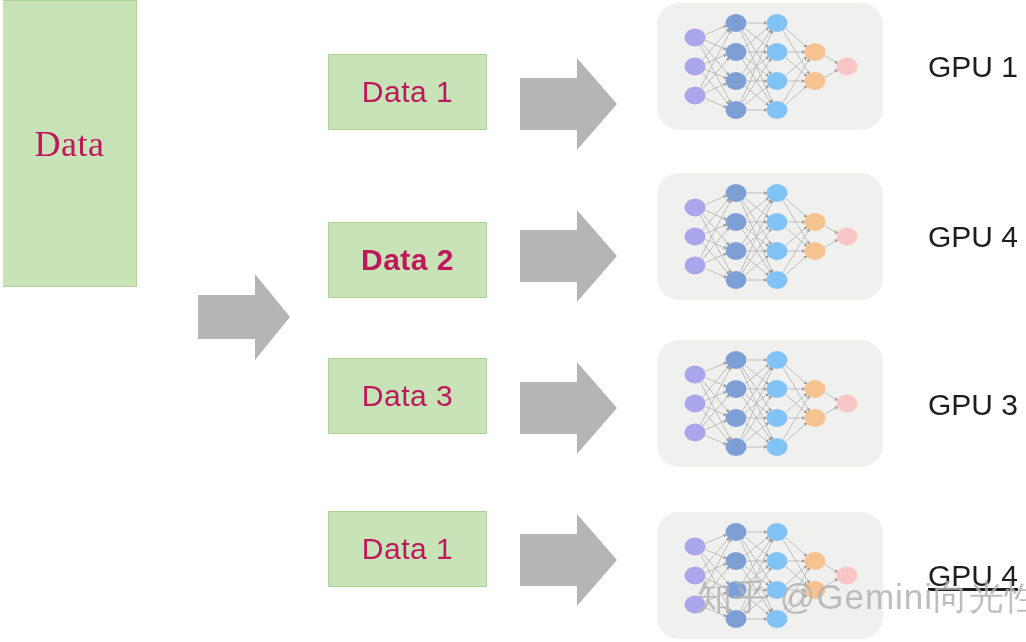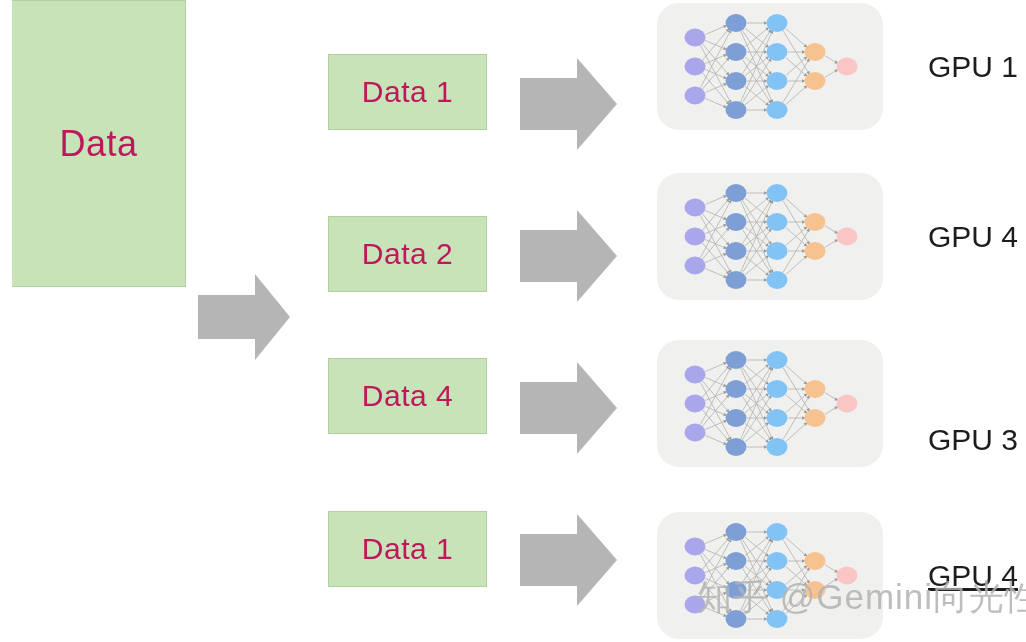--- a/index.html
+++ b/index.html
@@ -11,21 +11,21 @@
     font-family:"Liberation Sans","DejaVu Sans",sans-serif;
     color:var(--text,#212121);
   }
   .green-box{
     position:absolute;
     background:var(--green,#c9e3b8);
     border:1.5px solid var(--green-border,#aed39a);
     box-sizing:border-box;
     display:flex;align-items:center;justify-content:center;
   }
-  .source-box{left:12px;top:175;width:174px;height:287px;border-left:none;}
+  .source-box{left:3px;top:175;width:134px;height:287px;border-left:none;font-family:Liberation Serif, serif;}
   .source-box .lbl{font-size:36px;}
   .shard-box{left:328px;width:159px;height:76px;}
   .shard-box .lbl{font-size:30px;}
   .lbl{color:#be185d;letter-spacing:.5px;}
   .arrow{position:absolute;color:var(--arrow,#b5b5b5);}
   .center-arrow{left:198px;top:274px;}
   .row-arrow{left:520px;}
   .nn-card{
     position:absolute;left:657px;width:226px;height:127px;
     background:var(--card-bg,#f0f0ee);
@@ -38,22 +38,22 @@
   }
   .watermark{
     position:absolute;left:697px;top:577px;
     font-size:35px;line-height:40px;white-space:nowrap;
     color:var(--watermark,rgba(154,154,154,.65));
     text-shadow:0 0 1px rgba(255,255,255,.6);
     letter-spacing:1px;
   }
   
   .r1 .shard-box{top:54px;}  .r1 .row-arrow{top:58px;}  .r1 .nn-card{top:3px;}   .r1 .gpu-label{top:49px;}
-  .r2 .shard-box{top:216px;} .r2 .row-arrow{top:210px;} .r2 .nn-card{top:173px;} .r2 .gpu-label{top:219px;}
-  .r3 .shard-box{top:358px;} .r3 .row-arrow{top:362px;} .r3 .nn-card{top:340px;} .r3 .gpu-label{top:387px;margin-top:35px;}
+  .r2 .shard-box{top:222px;font-weight:bold;} .r2 .row-arrow{top:210px;} .r2 .nn-card{top:173px;} .r2 .gpu-label{top:219px;}
+  .r3 .shard-box{top:358px;} .r3 .row-arrow{top:362px;} .r3 .nn-card{top:340px;} .r3 .gpu-label{top:387px;}
   .r4 .shard-box{top:511px;} .r4 .row-arrow{top:514px;} .r4 .nn-card{top:512px;} .r4 .gpu-label{top:558px;text-decoration:underline;}
 </style>
 </head>
 <body>
 
 <div id="canvas">
 
   <div class="green-box source-box">
     <span class="lbl">Data</span>
   </div>
@@ -265,21 +265,21 @@
           <ellipse cx="158" cy="49" rx="10.5" ry="9" fill="#f6c28f"></ellipse>
           <ellipse cx="158" cy="78" rx="10.5" ry="9" fill="#f6c28f"></ellipse>
           <ellipse cx="190" cy="63.5" rx="10.5" ry="9" fill="#f9c5c5"></ellipse>
         </svg>
     </div>
     <div class="gpu-label">GPU 4</div>
   </div>
 
   <div class="row r3">
     <div class="green-box shard-box">
-      <span class="lbl">Data 4</span>
+      <span class="lbl">Data 3</span>
     </div>
     <svg class="arrow row-arrow" width="97" height="92" viewBox="0 0 97 92">
       <polygon points="0,20 57,20 57,0 97,46 57,92 57,72 0,72" fill="currentColor"></polygon>
     </svg>
     <div class="nn-card">
       <svg viewBox="0 0 226 127">
           <line x1="48.37055672538597" y1="31.49920697857457" x2="66.74388750636204" y2="23.667635915075525" stroke="#b3b1ae" stroke-width="0.8"></line>
           <polygon points="70.04361010080304,22.50066085118786 67.34404611064713,25.36463610650232 66.14372890207696,21.97063572364873" fill="#9a9996"></polygon>
           <line x1="48.37055672538597" y1="37.50079302142543" x2="66.74388750636204" y2="45.33236408492448" stroke="#b3b1ae" stroke-width="0.8"></line>
           <polygon points="70.04361010080304,46.49933914881215 66.14372890207696,47.029364276351274 67.34404611064713,43.63536389349768" fill="#9a9996"></polygon>

